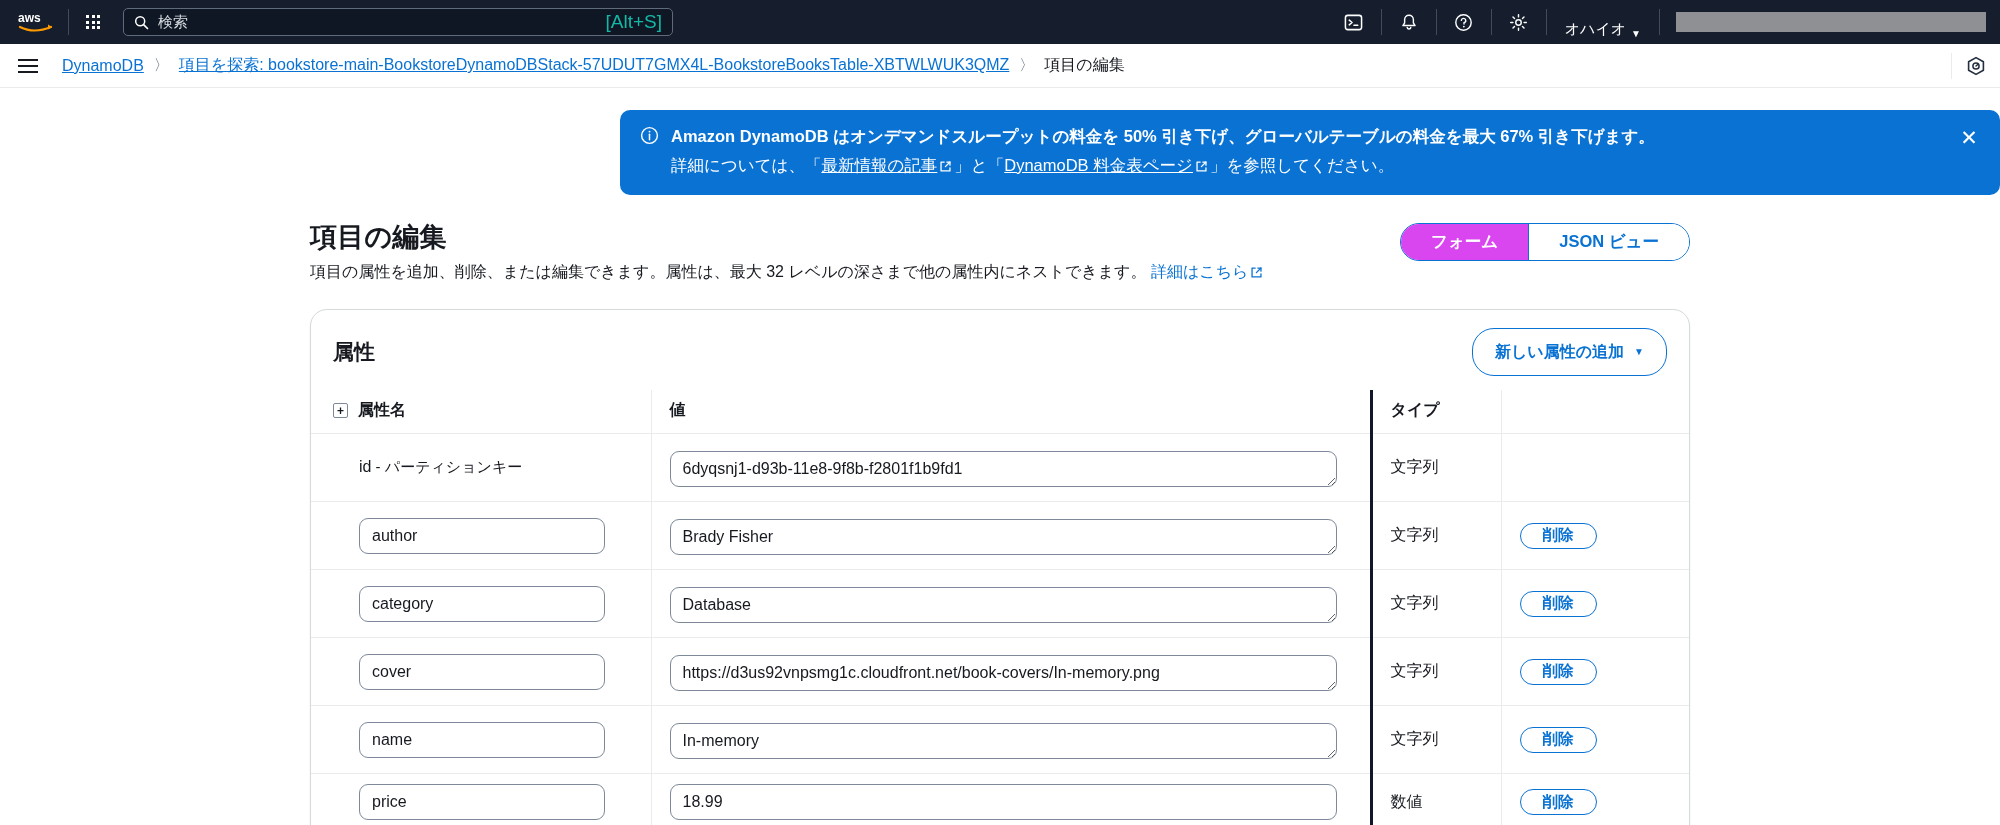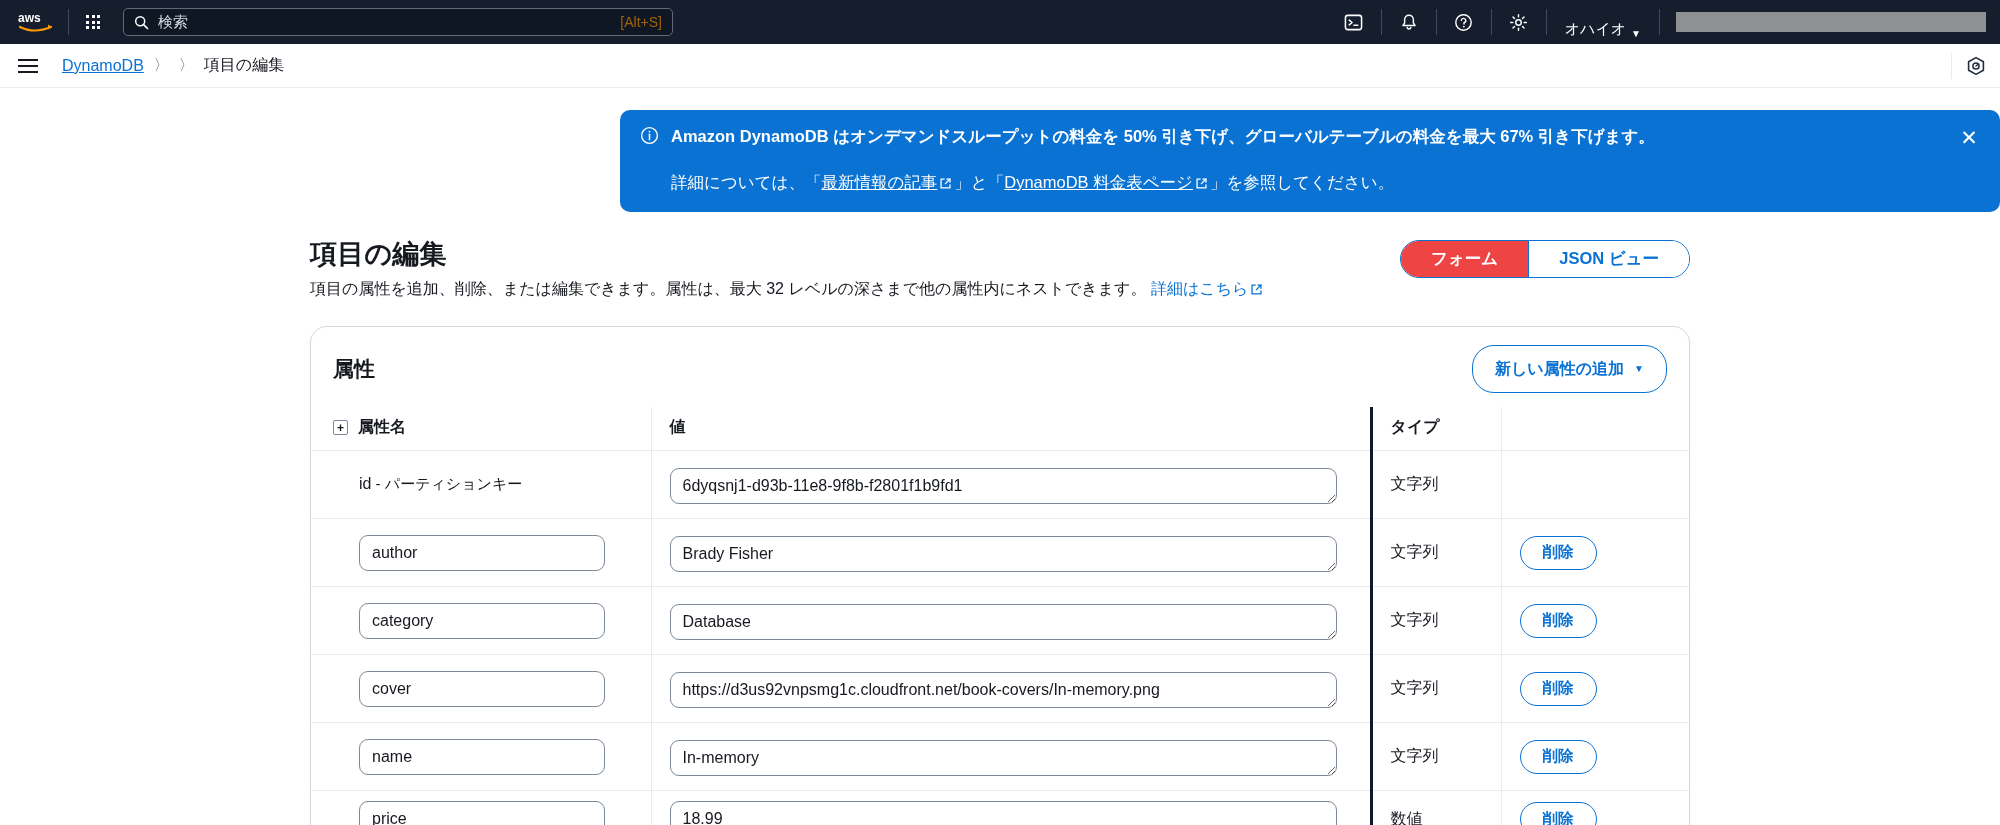--- a/index.html
+++ b/index.html
@@ -52,21 +52,21 @@
     border: 1px solid #5f6b7a;
     border-radius: 5px;
     display: flex;
     align-items: center;
     padding: 0 10px;
     color: #b9c0c9;
     font-size: 15px;
   }
   .searchbar .mag { margin-right: 9px; display:flex; }
   .searchbar .ph { flex: 1; color: #d5dbe0; font-size: 15px; }
-  .searchbar .kbd { color: #a16207; font-size: 14px; }
+  .searchbar .kbd { color: #14b8a6; font-size: 19px; }
   .topnav-spacer { flex: 1; }
   .topnav-right { display: flex; align-items: center; }
   .nav-icon-btn {
     width: 42px; height: 34px;
     display: flex; align-items: center; justify-content: center;
     cursor: pointer;
   }
   .region-sel {
     display: flex; align-items: flex-end; gap: 5px;
     padding: 0 12px; height: 34px;
@@ -116,21 +116,21 @@
     color: #ffffff;
     border-radius: 10px;
     padding: 14px 18px 15px 20px;
     display: flex;
     align-items: flex-start;
     position: relative;
   }
   .banner .info-ico { flex: 0 0 auto; margin-right: 12px; margin-top: 2px; }
   .banner-body { flex: 1; line-height: 1.55; }
   .banner-l1 { font-weight: bold; font-size: 16.5px; }
-  .banner-l2 { font-size: 16.5px; margin-top: 20px; }
+  .banner-l2 { font-size: 16.5px; margin-top: 3px; }
   .banner-l2 a { color: #ffffff; text-decoration: underline; }
   .ext-ico { display: inline-block; vertical-align: -2px; margin: 0 2px; }
   .banner-close {
     flex: 0 0 auto; width: 26px; height: 26px; cursor: pointer;
     display: flex; align-items: center; justify-content: center;
     font-size: 21px; line-height: 1; color: #ffffff; margin-left: 10px;
   }
 
   .page-head {
     width: 1380px;
@@ -149,21 +149,21 @@
     border-radius: 22px;
     overflow: hidden;
     height: 38px;
     margin-top: 4px;
   }
   .seg {
     display: flex; align-items: center; justify-content: center;
     padding: 0 30px; font-size: 16.5px; font-weight: bold;
     cursor: pointer; color: #0972d3; background: #ffffff;
   }
-  .seg.active { background: #ef4444; color: #ffffff; font-family: Liberation Serif, serif; }
+  .seg.active { background: #d946ef; color: #ffffff; font-family: Liberation Serif, serif; }
   .seg + .seg { border-left: 1px solid #0972d3; }
 
   
   .panel {
     width: 1380px;
     margin: 26px auto 0 auto;
     background: #ffffff;
     border: 1px solid #d5dbdb;
     border-radius: 17px;
     box-shadow: 0 1px 2px rgba(0,0,0,.08);
@@ -226,21 +226,21 @@
     outline: none;
   }
   .name-input { width: 246px; height: 36px; margin-left: 26px; }
   .value-area {
     width: 667px; height: 36px; resize: vertical;
     line-height: 18px; overflow: hidden; white-space: nowrap; margin-top: 7px;
   }
   .value-input { width: 667px; height: 36px; }
   .btn-delete {
     border: 1.5px solid #0972d3; color: #0972d3; background: #ffffff;
-    padding: 0 22px; height: 34px; font-size: 15.5px; border-radius: 20px;
+    padding: 0 22px; height: 26px; font-size: 15.5px; border-radius: 20px;
     display: inline-flex; align-items: center; justify-content: center;
     font-weight: bold; cursor: pointer;
   }
 </style>
 </head>
 <body>
 
 <div class="topnav">
   <div class="aws-logo">
     <svg width="36" height="24" viewBox="0 0 36 24" aria-hidden="true">
@@ -327,20 +327,21 @@
 
 <div class="crumbbar">
   <div class="hamburger">
       <i></i>
       <i></i>
       <i></i>
     </div>
   <div class="crumbs">
     <span class="crumb-link">DynamoDB</span>
     <span class="crumb-sep">〉</span>
+    <span class="crumb-link">項目を探索: bookstore-main-BookstoreDynamoDBStack-57UDUT7GMX4L-BookstoreBooksTable-XBTWLWUK3QMZ</span>
     <span class="crumb-sep">〉</span>
     <span class="crumb-current">項目の編集</span>
   </div>
   <div class="crumbbar-right">
     <div class="vdiv"></div>
     <div class="crumb-icon-btn">
       <svg width="20" height="21" viewBox="0 0 20 21">
           <path d="M10 1.6 17.4 5.8v8.4L10 18.4 2.6 14.2V5.8Z" stroke="#232f3e" stroke-width="1.6" fill="none" stroke-linejoin="round"></path>
           <circle cx="10" cy="10" r="3.1" stroke="#232f3e" stroke-width="1.5" fill="none"></circle>
           <line x1="10" y1="10" x2="12.3" y2="8" stroke="#232f3e" stroke-width="1.5" stroke-linecap="round"></line>

